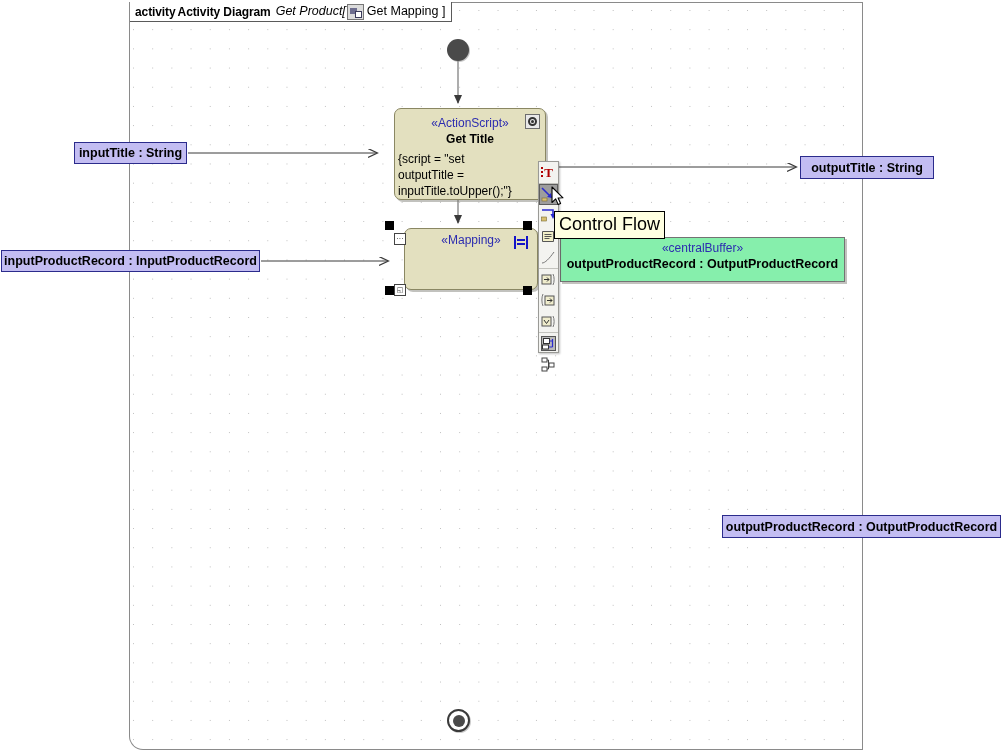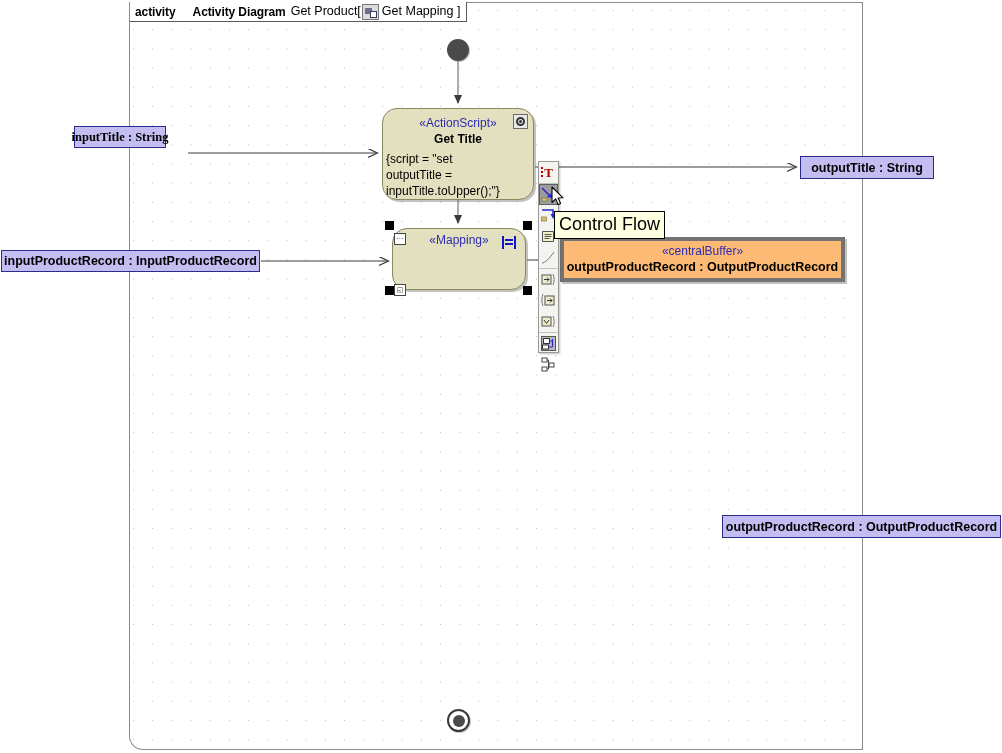--- a/index.html
+++ b/index.html
@@ -77,20 +77,21 @@
     line-height: 1;
   }
   .frame-header .kw {
     font-weight: bold;
     font-size: 12px;
     letter-spacing: -0.1px;
   }
   .frame-header .nm {
     font-size: 12.5px;
     margin-left: 5px;
+    font-style: italic;
   }
   .frame-header .hdr-icon {
     display: inline-block;
     width: 15px;
     height: 14px;
     margin: 0 3px 0 1px;
     border: 1px solid #777;
     background: #dcdcdc;
     position: relative;
     vertical-align: middle;
@@ -112,22 +113,23 @@
     background: #ffffff;
   }
   .frame-header .brk { font-size: 12.5px; }
 
   
   .act-node {
     position: absolute;
     box-sizing: border-box;
     background: #e3e0bf;
     border: 1px solid #8a8763;
-    border-radius: 15px;
+    border-radius: 7px;
     box-shadow: 2px 2px 0 rgba(120,120,110,0.45);
+    margin-left: 12px;
   }
   .stereo {
     color: #2c2cb0;
     font-size: 12px;
     text-align: center;
     line-height: 1.1;
   }
   .nodename {
     font-weight: bold;
     font-size: 12px;
@@ -219,43 +221,43 @@
   .map-badge .b4 { left: 4px; top: 7px; width: 8px; height: 2px; }
 
   
   #node-buffer {
     position: absolute;
     left: 560px;
     top: 237px;
     width: 285px;
     height: 45px;
     box-sizing: border-box;
-    background: #fdba74;
-    border: 4px solid #737373;
+    background: #86efac;
+    border: 1px solid #737373;
     box-shadow: 2px 2px 0 rgba(120,120,110,0.45);
   }
   #node-buffer .stereo { margin-top: 4px; }
   #node-buffer .nodename { margin-top: 2px; font-size: 12.5px; }
 
   
   .param {
     position: absolute;
     box-sizing: border-box;
     background: #c3bdf2;
     border: 1px solid #2b2b8c;
     font-weight: bold;
     font-size: 12.5px;
     display: flex;
     align-items: center;
     justify-content: center;
     white-space: nowrap;
     padding: 0 6px;
     color: #000;
   }
-  #param-input-title   { left: 74px;  top: 126px; width: 92px; height: 22px; font-family: Liberation Serif, serif; }
+  #param-input-title   { left: 74px;  top: 142px; width: 113px; height: 22px; }
   #param-input-record  { left: 1px;   top: 250px; width: 259px; height: 22px; }
   #param-output-title  { left: 800px; top: 156px; width: 134px; height: 23px; }
   #param-output-record { left: 722px; top: 515px; width: 279px; height: 23px; }
 
   
   #initial-node {
     position: absolute;
     left: 447px;
     top: 39px;
     width: 22px;
@@ -395,21 +397,21 @@
 
 <div id="canvas">
 
   <div class="frame">
     <div class="frame-grid"></div>
   </div>
   <div class="frame-top-line"></div>
 
   <div class="frame-header">
     <span class="kw">activity</span>
-    <span class="kw" style="margin-left:17px;">Activity Diagram</span>
+    <span class="kw" style="margin-left:2px;">Activity Diagram</span>
     <span class="nm">Get Product[</span>
     <span class="hdr-icon"></span>
     <span class="brk">Get Mapping ]</span>
   </div>
 
   <svg id="edges">
     <defs>
       <marker id="solidArrow" markerWidth="10" markerHeight="10" refX="8" refY="4" orient="auto" markerUnits="userSpaceOnUse">
         <path d="M0,0 L9,4 L0,8 z" fill="#3a3a3a"></path>
       </marker>

